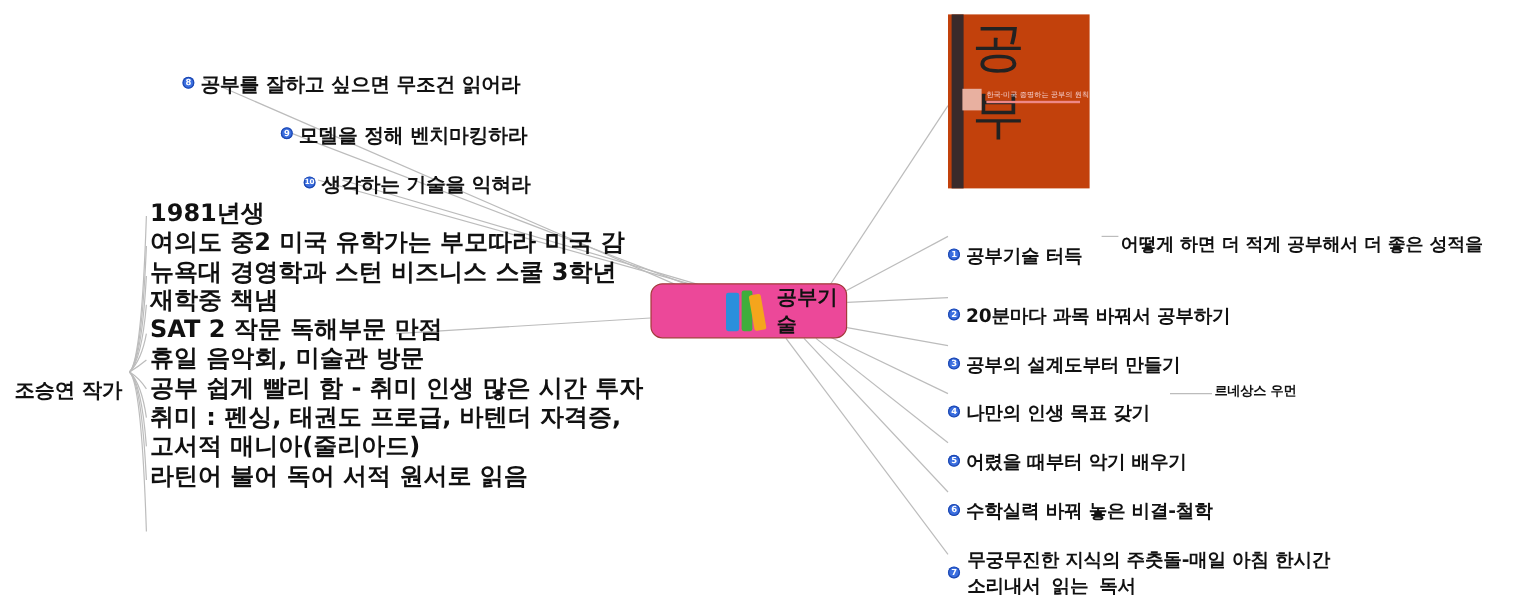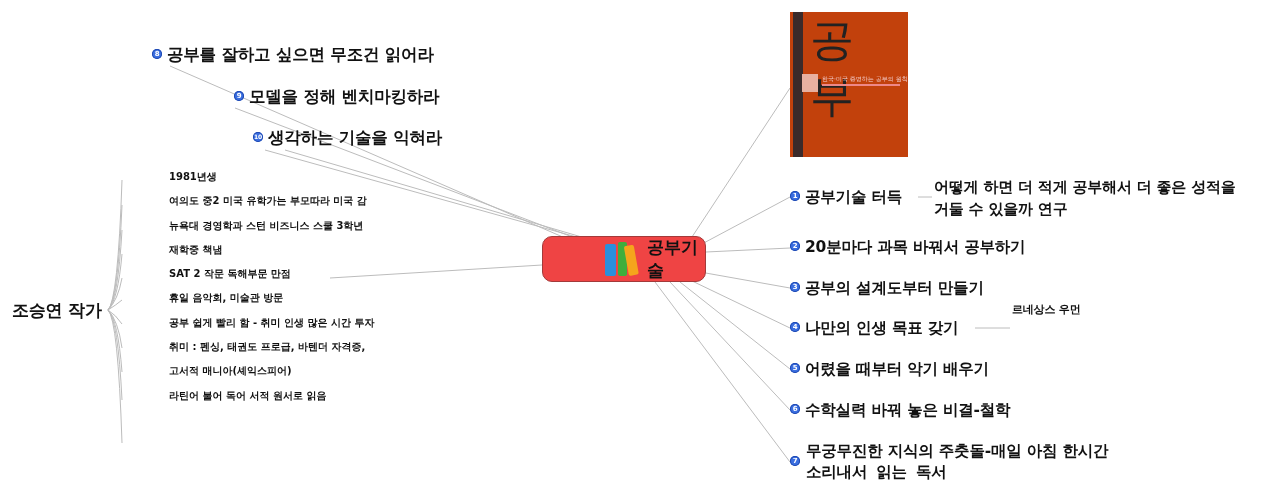--- a/index.html
+++ b/index.html
@@ -1,27 +1,27 @@
 <!DOCTYPE html>
 <html><head>
 <meta charset="utf-8">
 <style>
   html, body { margin:0; padding:0; background:#ffffff; }
   body { width:1280px; height:496px; position:relative; overflow:hidden;
          font-family:"DejaVu Sans","Liberation Sans",sans-serif; color:#111; }
   svg.lines { position:absolute; left:0; top:0; width:1280px; height:496px; }
-  .node { position:absolute; white-space:nowrap; font-size:15.5px; font-weight:bold; line-height:20px; color:#111; letter-spacing:-0.2px; }
+  .node { position:absolute; white-space:nowrap; font-size:15.5px; font-weight:bold; line-height:20px; color:#111; letter-spacing:-0.2px;margin-top:16px; }
   .node.big { font-size:16.5px; }
   .bullet { display:inline-block; width:10px; height:10px; border-radius:50%;
             background:#3a6ee0; color:#fff; font-size:7px; line-height:10px; text-align:center;
             vertical-align:middle; margin-right:5px; position:relative; top:-2px; font-weight:bold;
             box-shadow: inset 0 0 0 1px #1e48b0; }
-  .leaf { position:absolute; white-space:nowrap; font-size:10px; font-weight:bold; line-height:24.3px; color:#111;margin-left:44px; }
+  .leaf { position:absolute; white-space:nowrap; font-size:20px; font-weight:bold; line-height:24.3px; color:#111; }
   .central { position:absolute; left:542px; top:236px; width:164px; height:46px; border:1.5px solid #a33a3a;
-             border-radius:10px; background:#ef4444; display:flex; align-items:center; box-sizing:border-box;padding-left:36px; }
+             border-radius:10px; background:#ec4899; display:flex; align-items:center; box-sizing:border-box;padding-left:36px; }
   .central .title { font-size:17px; font-weight:bold; margin-left:8px; }
   .books { margin-left:26px; position:relative; width:40px; height:34px; }
   .bk { position:absolute; bottom:0; border-radius:2px; }
   .book-cover { position:absolute; left:790px; top:12px; width:118px; height:145px; background:#c2410c; }
 </style>
 </head>
 <body>
 
 <svg class="lines" viewBox="0 0 1280 496">
   <g stroke="#bcbcbc" stroke-width="1" fill="none">
@@ -90,30 +90,29 @@
 <div class="node big" style="left:12px;top:300px;font-size:17px;">조승연 작가</div>
 <div class="leaf" style="left:125px;top:165px;">
   <div>1981년생</div>
   <div>여의도 중2 미국 유학가는 부모따라 미국 감</div>
   <div>뉴욕대 경영학과 스턴 비즈니스 스쿨 3학년</div>
   <div>재학중 책냄</div>
   <div>SAT 2 작문 독해부문 만점</div>
   <div>휴일 음악회, 미술관 방문</div>
   <div>공부 쉽게 빨리 함 - 취미 인생 많은 시간 투자</div>
   <div>취미 : 펜싱, 태권도 프로급, 바텐더 자격증,</div>
-  <div>고서적 매니아(셰익스피어)</div>
+  <div>고서적 매니아(줄리아드)</div>
   <div>라틴어 불어 독어 서적 원서로 읽음</div>
 </div>
 
 <div class="node" style="left:790px;top:187px;">
   <span class="bullet">1</span><span>공부기술 터득</span>
 </div>
 <div class="node" style="left:934px;top:176px;line-height:22px;font-size:15px;">
   <div>어떻게 하면 더 적게 공부해서 더 좋은 성적을</div>
-  <div>거둘 수 있을까 연구</div>
 </div>
 <div class="node" style="left:790px;top:237px;">
   <span class="bullet">2</span><span>20분마다 과목 바꿔서 공부하기</span>
 </div>
 <div class="node" style="left:790px;top:278px;">
   <span class="bullet">3</span><span>공부의 설계도부터 만들기</span>
 </div>
 <div class="node" style="left:790px;top:318px;">
   <span class="bullet">4</span><span>나만의 인생 목표 갖기</span>
 </div>

